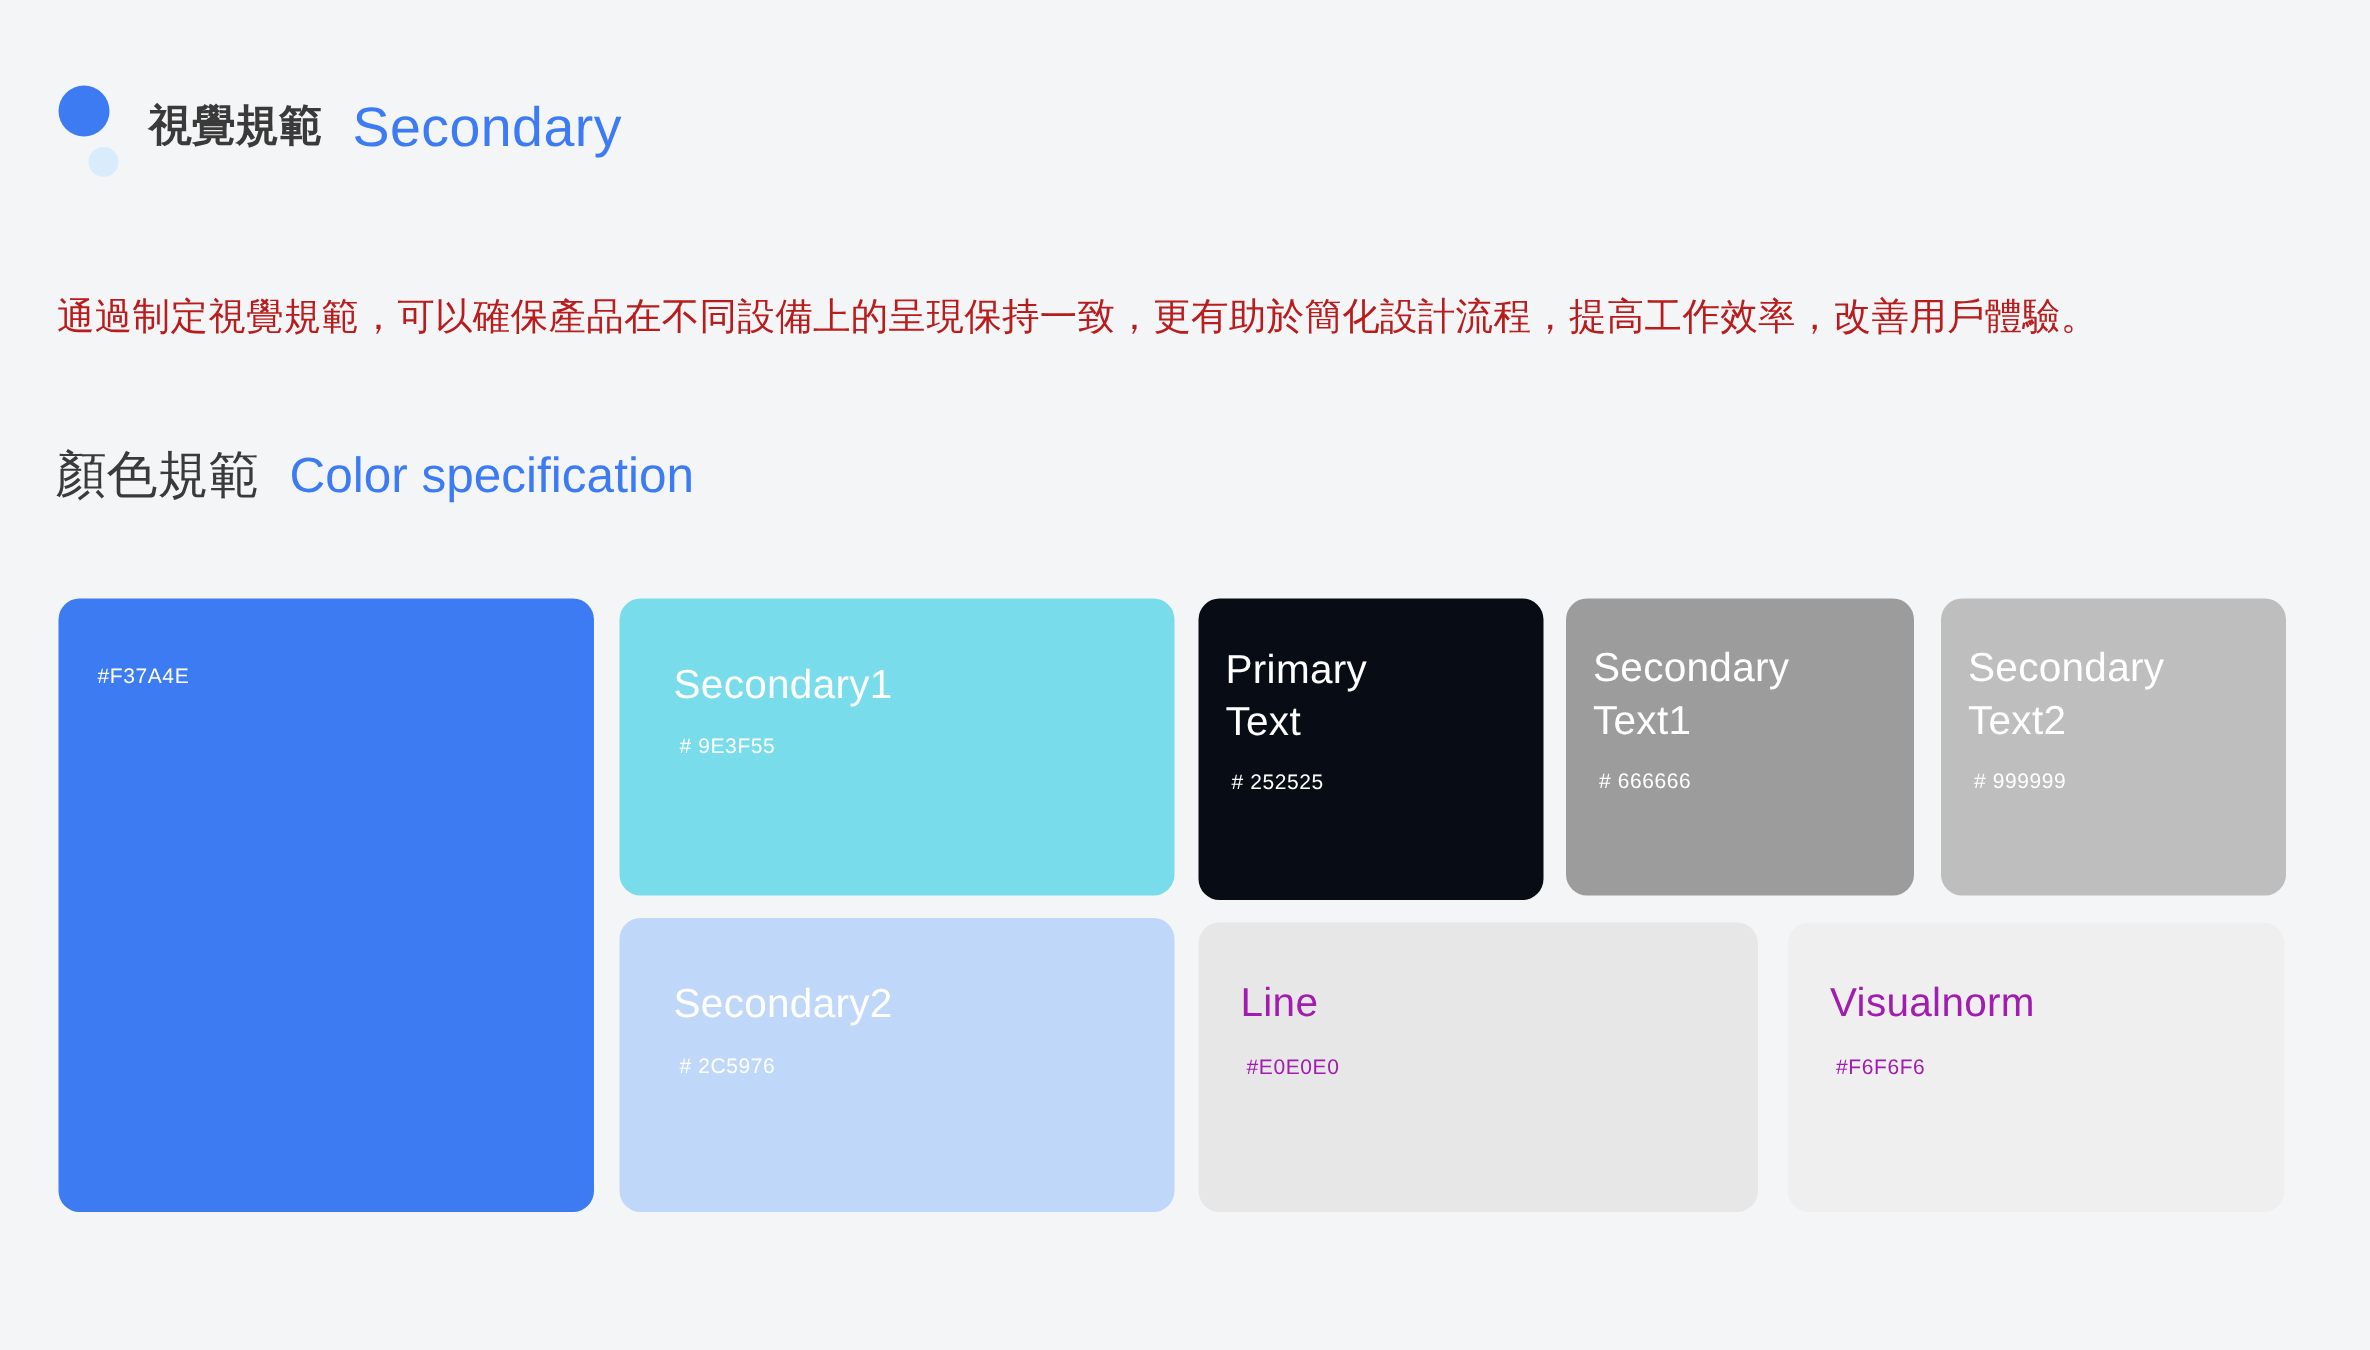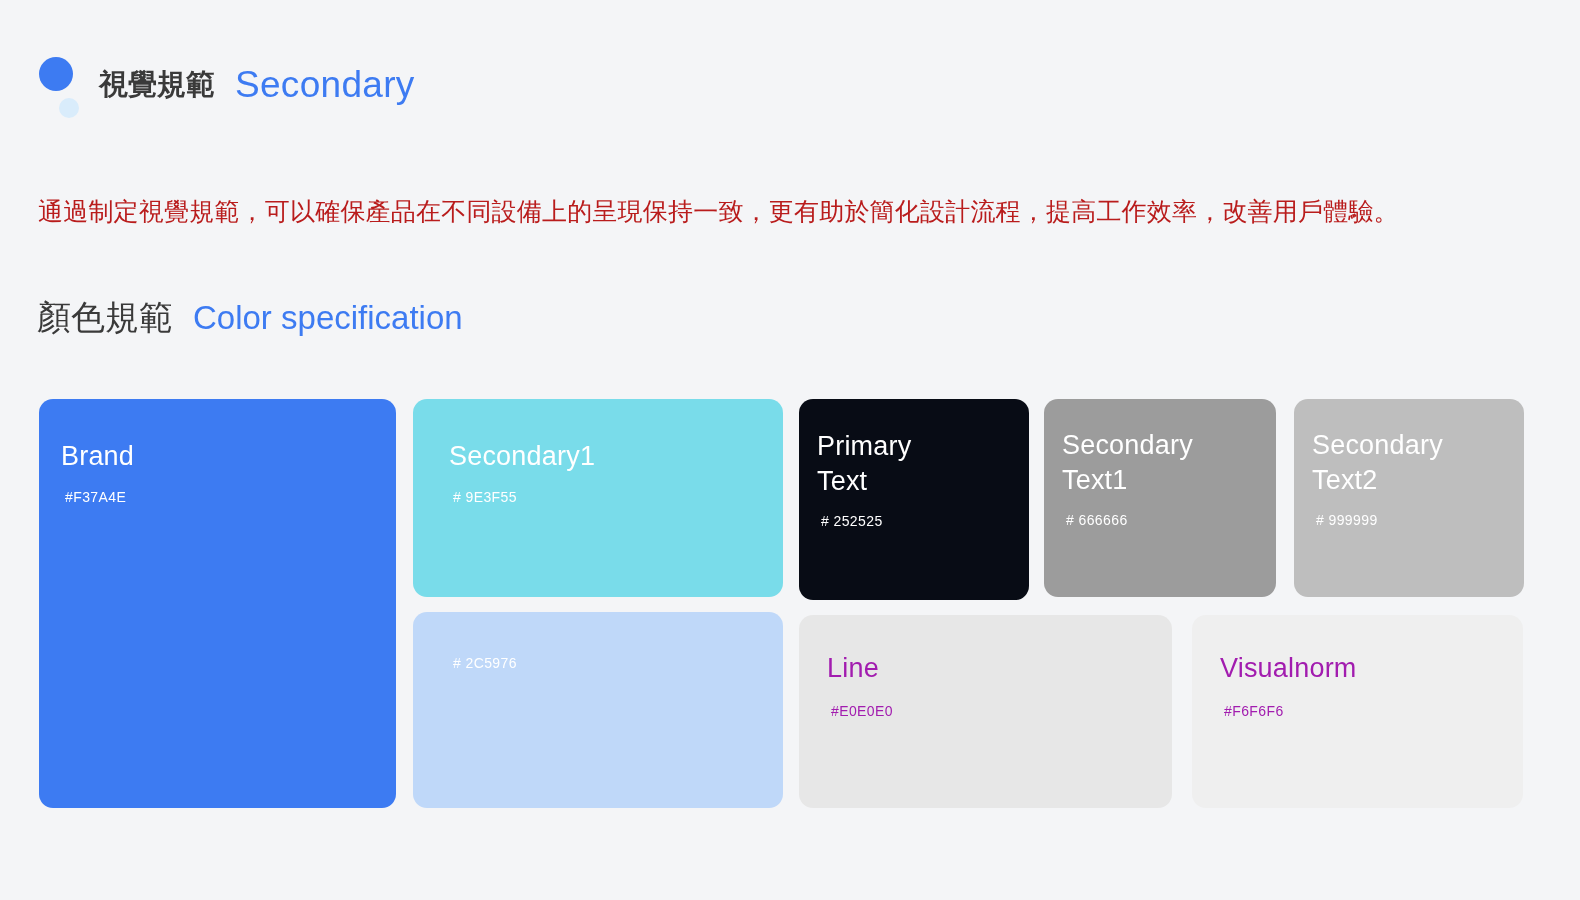--- a/index.html
+++ b/index.html
@@ -180,30 +180,30 @@
   <p class="intro">通過制定視覺規範，可以確保產品在不同設備上的呈現保持一致，更有助於簡化設計流程，提高工作效率，改善用戶體驗。</p>
 
   <div class="section-head">
     <span class="sh-cn">顏色規範</span>
     <span class="sh-en" style="color: rgb(61, 123, 242);">Color specification</span>
   </div>
 
   <div class="swatches">
 
     <div class="swatch light-text" id="sw-brand" style="background: rgb(61, 123, 242);">
-      <div class="sw-name">Brand</div>
       <div class="sw-hex">#F37A4E</div>
     </div>
 
     <div class="swatch light-text" id="sw-secondary1" style="background: rgb(121, 220, 234);">
       <div class="sw-name">Secondary1</div>
       <div class="sw-hex"># 9E3F55</div>
     </div>
 
     <div class="swatch light-text" id="sw-secondary2" style="background: rgb(191, 216, 249);">
+      <div class="sw-name">Secondary2</div>
       <div class="sw-hex"># 2C5976</div>
     </div>
 
     <div class="swatch light-text" id="sw-primary-text" style="background: rgb(8, 12, 21);">
       <div class="sw-name">Primary
 Text</div>
       <div class="sw-hex"># 252525</div>
     </div>
 
     <div class="swatch light-text" id="sw-sec-text1" style="background: rgb(156, 156, 156);">

